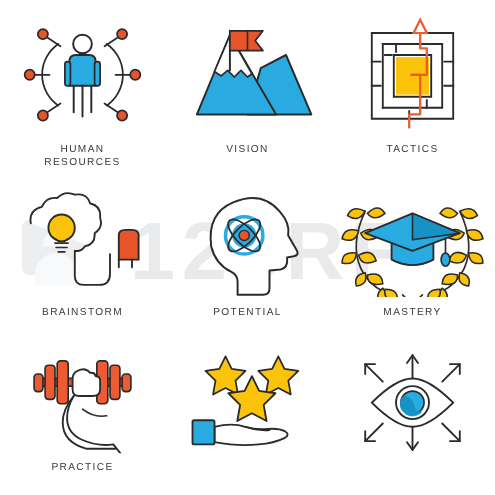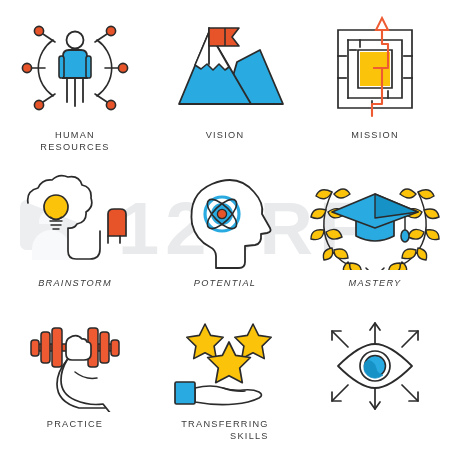--- a/index.html
+++ b/index.html
@@ -70,21 +70,21 @@
     text-align:center;
     font-size:9.2px;
     letter-spacing:1.25px;
     color:#3a3a3a;
     line-height:11.5px;
     font-weight:400;
     white-space:pre-line;
     margin-top:2px;
   }
   .r1 .label{margin-top:6px;}
-  .r2 .label{margin-top:8px;font-style:italic;}
+  .r2 .label{margin-top:8px;}
   .r3 .label{margin-top:6px;text-align:right;}
 </style>
 </head>
 <body>
 
 <div id="sheet">
 
   <div class="watermark">
     <div class="wm-cam"></div>
     <div class="wm-cam-body"></div>
@@ -162,21 +162,21 @@
             <line x1="30" y1="34" x2="36" y2="34"></line>
           </g>
           <rect x="40" y="36" width="30" height="34" fill="#fcc30b"></rect>
           <g fill="none" stroke="#ee5b33" stroke-width="2.1" stroke-linejoin="round" stroke-linecap="round">
             <path d="M52 100 V88 h10 V52 h-8"></path>
             <path d="M54 52 h14 V28 h-6 V14"></path>
           </g>
           <path d="M62 2 l6 12 h-12 Z" fill="#ffffff" stroke="#ee5b33" stroke-width="2"></path>
         </svg>
       </div>
-      <div class="label">MISSION</div>
+      <div class="label">TACTICS</div>
     </div>
 
     <div class="cell r2">
       <div class="art">
         <svg width="130" height="94" viewBox="0 0 130 94">
           <path d="M18 30 q-2-12 10-15 q4-9 14-8 q7-7 16-3 q11-2 14 8 q10 2 9 13 q3 9-5 14 q1 10-9 12 q-3 5-9 4 l0 23 q0 8 8 8 h14 q10 0 10-10 V58" fill="#ffffff" stroke="#2b2b2b" stroke-width="1.7" stroke-linejoin="round" stroke-linecap="round"></path>
           <path d="M40 24 q-4 8 0 14 q4 6 4 10" fill="none" stroke="#ffffff" stroke-width="0"></path>
           <circle cx="46" cy="34" r="12" fill="#fcc30b" stroke="#2b2b2b" stroke-width="1.7"></circle>
           <path d="M40 44 q6 5 12 0" fill="#fcc30b" stroke="#2b2b2b" stroke-width="1.7"></path>
           <g stroke="#2b2b2b" stroke-width="1.5" stroke-linecap="round">
@@ -286,22 +286,20 @@
 
           <path d="M40 4 l5.6 11.4 12.6 1.8 -9.1 8.9 2.2 12.5 -11.3-5.9 -11.3 5.9 2.2-12.5 -9.1-8.9 12.6-1.8z" fill="#fcc30b" stroke="#2b2b2b" stroke-width="1.6" stroke-linejoin="round"></path>
           <path d="M88 4 l5.6 11.4 12.6 1.8 -9.1 8.9 2.2 12.5 -11.3-5.9 -11.3 5.9 2.2-12.5 -9.1-8.9 12.6-1.8z" fill="#fcc30b" stroke="#2b2b2b" stroke-width="1.6" stroke-linejoin="round"></path>
           <path d="M64 22 l6.6 13.4 14.8 2.1 -10.7 10.5 2.6 14.7 -13.3-7 -13.3 7 2.6-14.7 -10.7-10.5 14.8-2.1z" fill="#fcc30b" stroke="#2b2b2b" stroke-width="1.7" stroke-linejoin="round"></path>
 
           <path d="M30 68 q16-4 28 0 q10 3 20 2 q10-1 16 2 q5 3 0 6 q-10 5-24 6 q-18 2-40-2 z" fill="#ffffff" stroke="#2b2b2b" stroke-width="1.7" stroke-linejoin="round"></path>
           <path d="M58 68 q12 4 22 3" fill="none" stroke="#2b2b2b" stroke-width="1.5" stroke-linecap="round"></path>
           <rect x="10" y="62" width="20" height="22" rx="1.5" fill="#29abe2" stroke="#2b2b2b" stroke-width="1.7"></rect>
         </svg>
       </div>
-      <div class="label">TRANSFERRING
-SKILLS</div>
     </div>
 
     <div class="cell r3">
       <div class="art">
         <svg width="110" height="94" viewBox="0 0 110 94">
           <g stroke="#2b2b2b" stroke-width="1.7" fill="none" stroke-linecap="round" stroke-linejoin="round">
             <line x1="55" y1="4" x2="55" y2="26"></line>
             <polyline points="50,11 55,4 60,11"></polyline>
             <line x1="55" y1="90" x2="55" y2="68"></line>
             <polyline points="50,83 55,90 60,83"></polyline>

